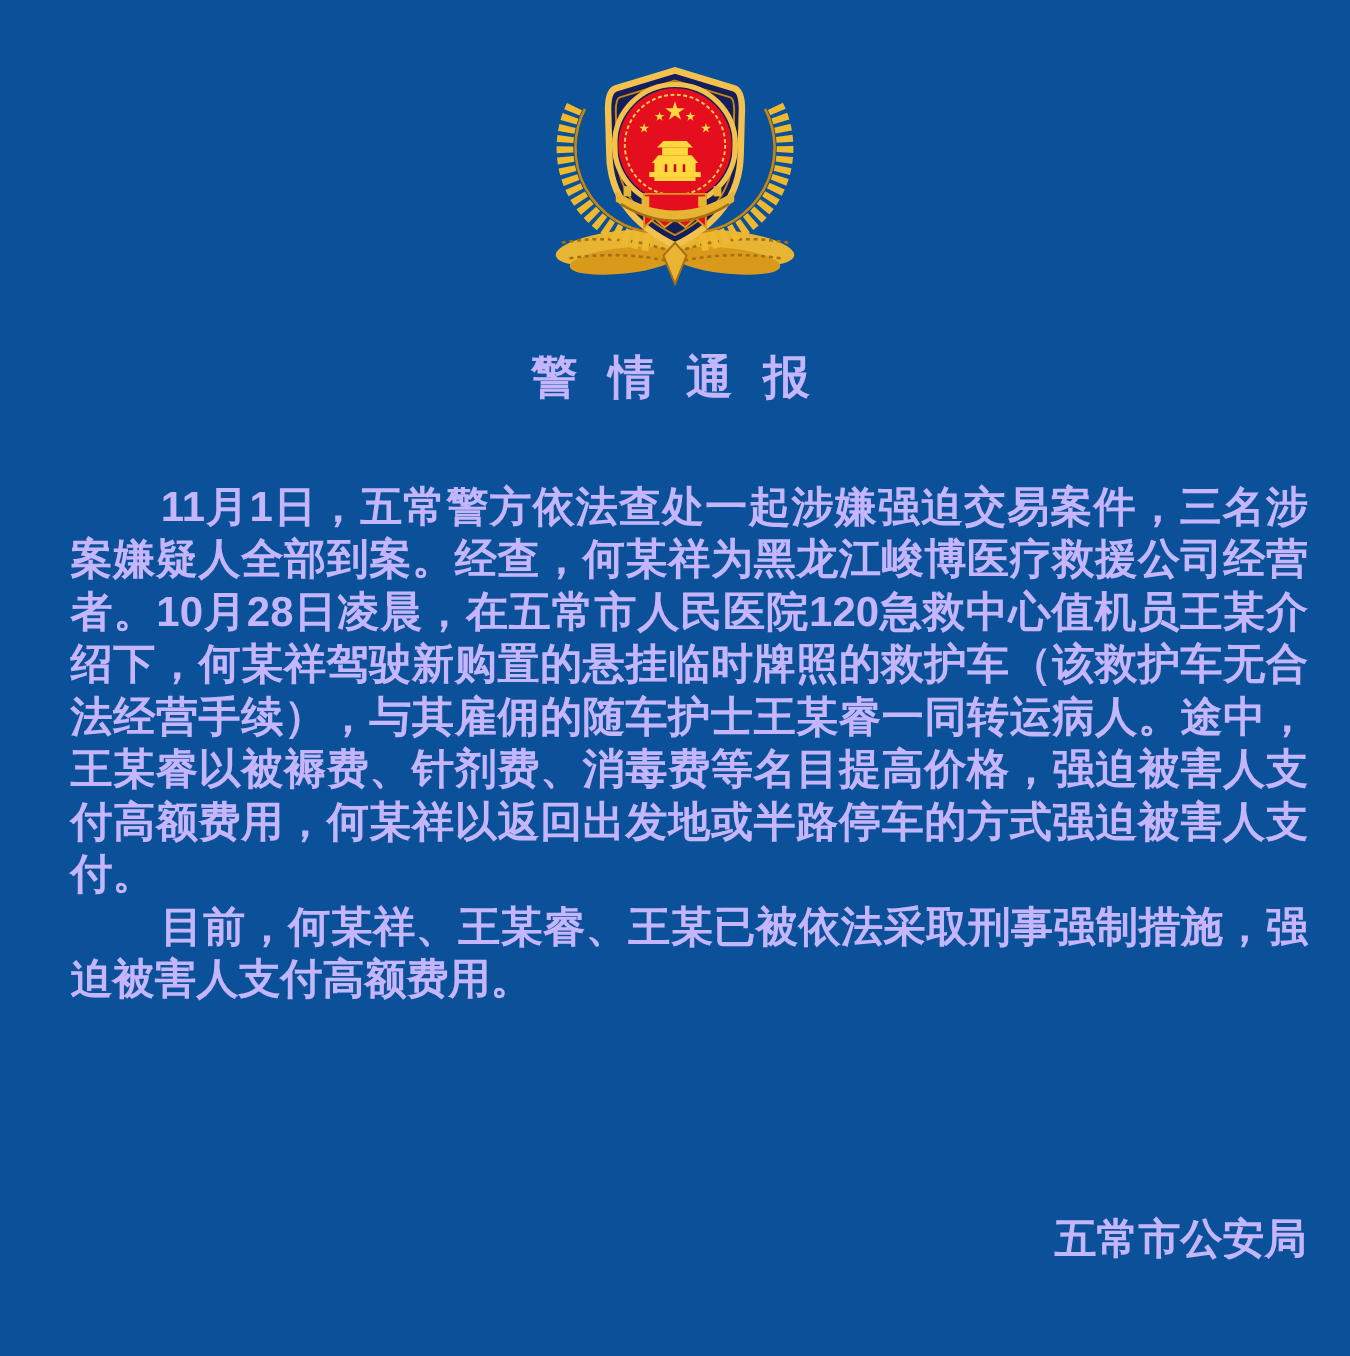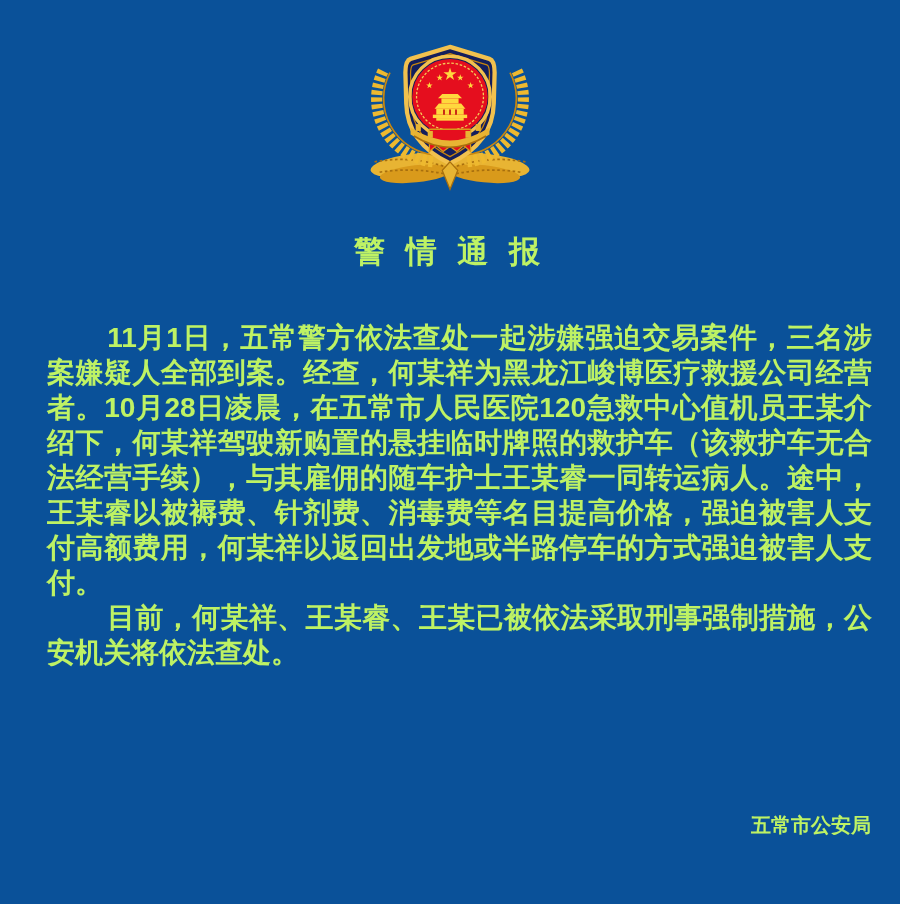--- a/index.html
+++ b/index.html
@@ -5,21 +5,21 @@
   html, body {
     margin: 0;
     padding: 0;
     font-family: "Liberation Sans", "DejaVu Sans", sans-serif;
   }
   .page {
     position: relative;
     width: 900px;
     height: 904px;
     background: #0A5199;
-    color: #bef264;
+    color: #c4b5fd;
     overflow: hidden;
     font-weight: 700;
   }
   .badge-wrap {
     position: absolute;
     top: 28px;
     left: 0;
     right: 0;
     display: flex;
     justify-content: center;
@@ -47,21 +47,21 @@
   }
   .notice-body p {
     margin: 0;
     text-indent: 2.15em;
   }
   .notice-footer {
     position: absolute;
     top: 804px;
     right: 29px;
     text-align: right;
-    font-size: 20px;
+    font-size: 28px;
     line-height: 43px;
     font-weight: 700;
   }
 </style>
 </head>
 <body>
 
 <div class="page">
 
   <div class="badge-wrap">
@@ -136,20 +136,20 @@
       </g>
 
       <path d="M100,156 L109,166 L100,188 L91,166 Z" fill="#E8B433" stroke="#A86F0E" stroke-width="1.5"></path>
     </svg>
   </div>
 
   <div class="notice-title">警 情 通 报</div>
 
   <div class="notice-body">
     <p class="para">11月1日，五常警方依法查处一起涉嫌强迫交易案件，三名涉案嫌疑人全部到案。经查，何某祥为黑龙江峻博医疗救援公司经营者。10月28日凌晨，在五常市人民医院120急救中心值机员王某介绍下，何某祥驾驶新购置的悬挂临时牌照的救护车（该救护车无合法经营手续），与其雇佣的随车护士王某睿一同转运病人。途中，王某睿以被褥费、针剂费、消毒费等名目提高价格，强迫被害人支付高额费用，何某祥以返回出发地或半路停车的方式强迫被害人支付。</p>
-    <p class="para">目前，何某祥、王某睿、王某已被依法采取刑事强制措施，公安机关将依法查处。</p>
+    <p class="para">目前，何某祥、王某睿、王某已被依法采取刑事强制措施，强迫被害人支付高额费用。</p>
   </div>
 
   <div class="notice-footer">
     <div>五常市公安局</div>
   </div>
 
 </div>
 
 </body></html>

